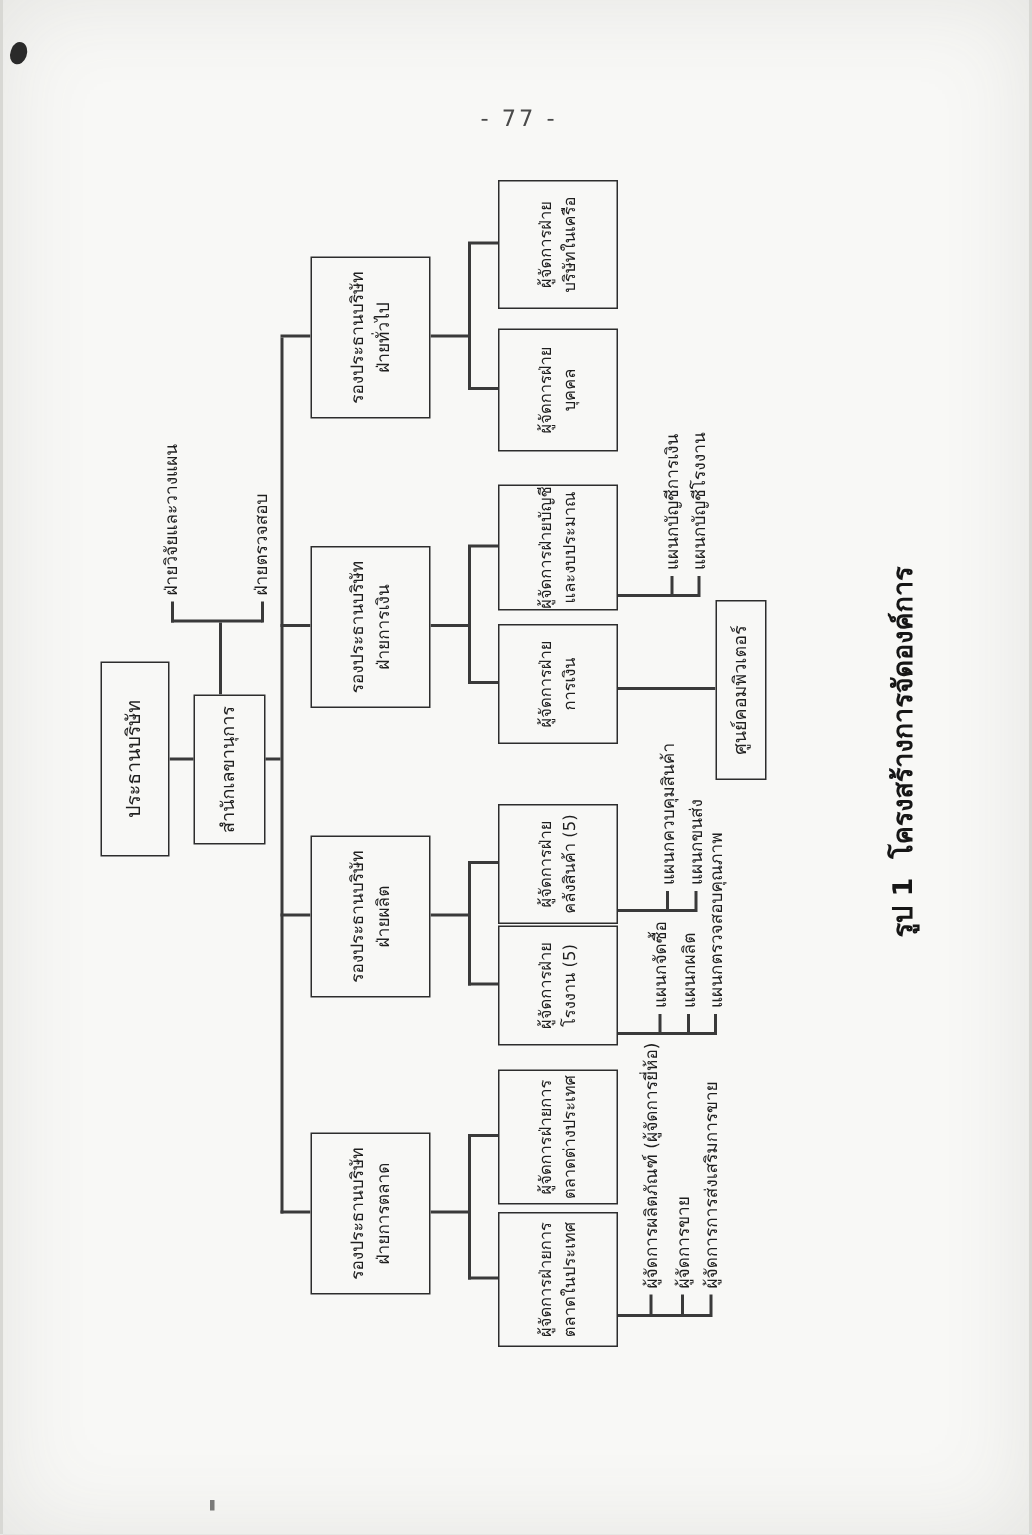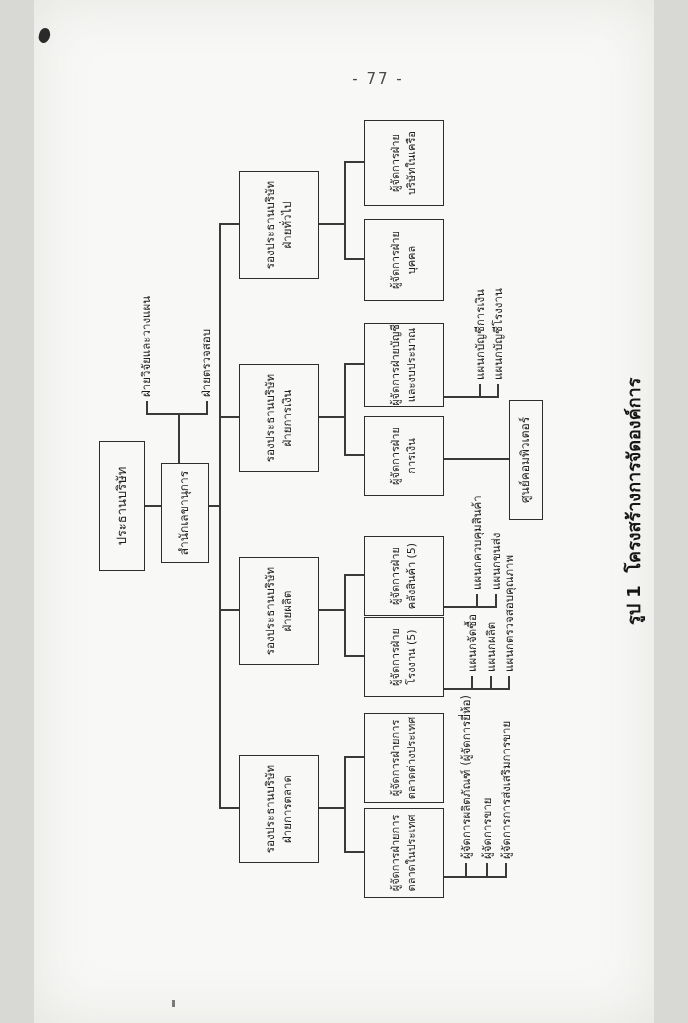--- a/index.html
+++ b/index.html
@@ -1,17 +1,17 @@
 <!DOCTYPE html>
 <html><head>
 <meta charset="utf-8">
 <style>
   html,body{margin:0;padding:0;}
   body{font-family:"DejaVu Sans",sans-serif;background:#d8d8d4;}
-  .page{position:relative;width:620px;height:1023px;margin:0 auto;background:#f8f8f6;
+  .page{position:relative;width:684px;height:1023px;margin:0 auto;background:#f8f8f6;
         overflow:hidden;box-shadow:inset 0 0 60px rgba(90,90,80,0.12);}
   .pageno{position:absolute;top:70px;left:0;width:688px;text-align:center;
           font-size:15px;letter-spacing:2px;color:#4a4a4a;}
   
   .landscape{position:absolute;top:0;left:0;width:1023px;height:688px;
              transform:translateY(1023px) rotate(-90deg);transform-origin:0 0;}
   .ln{position:absolute;background:#3a3a3a;z-index:1;}
   .box{position:absolute;box-sizing:border-box;border:1.5px solid #2d2d2d;background:#f8f8f6;
        display:flex;flex-direction:column;align-items:center;justify-content:center;
        text-align:center;color:#1f1f1f;z-index:2;line-height:1.45;}

